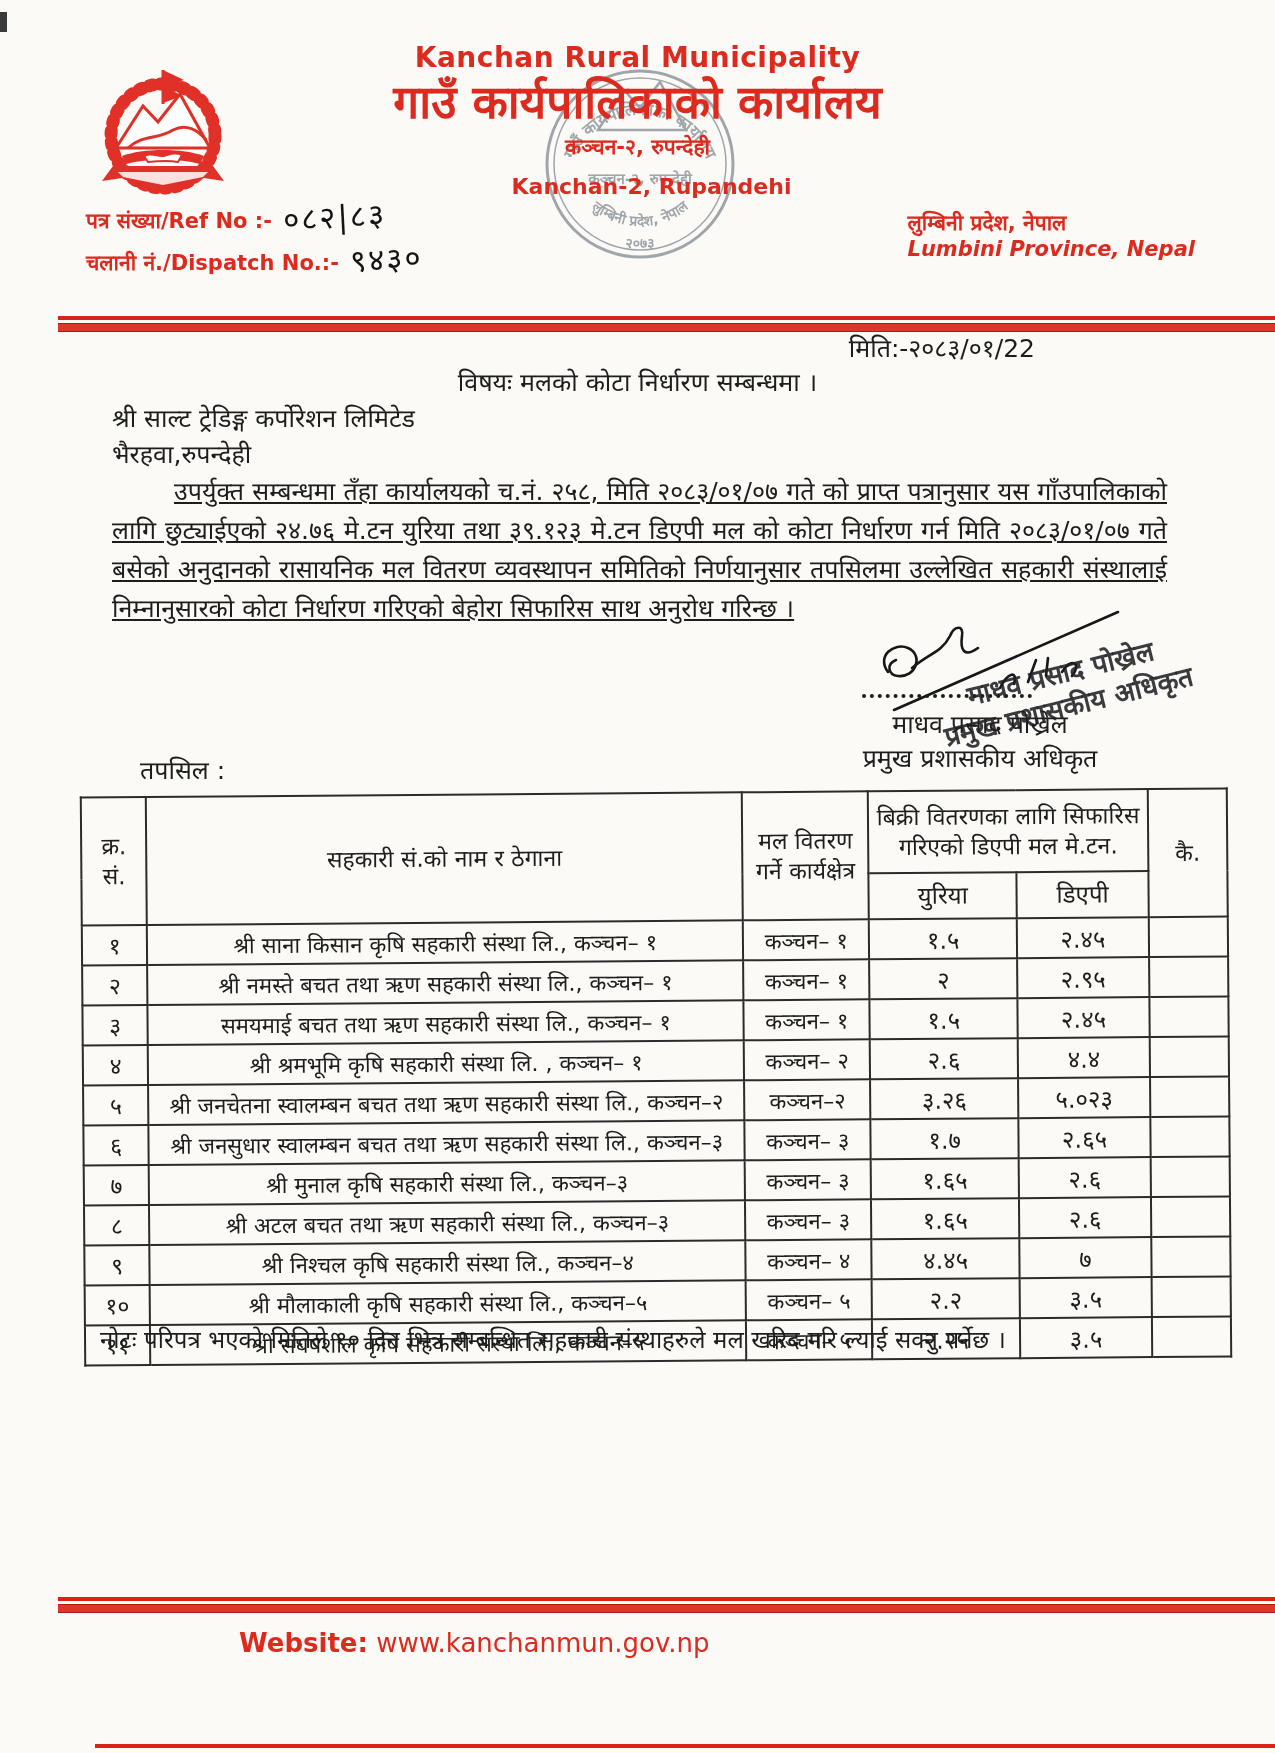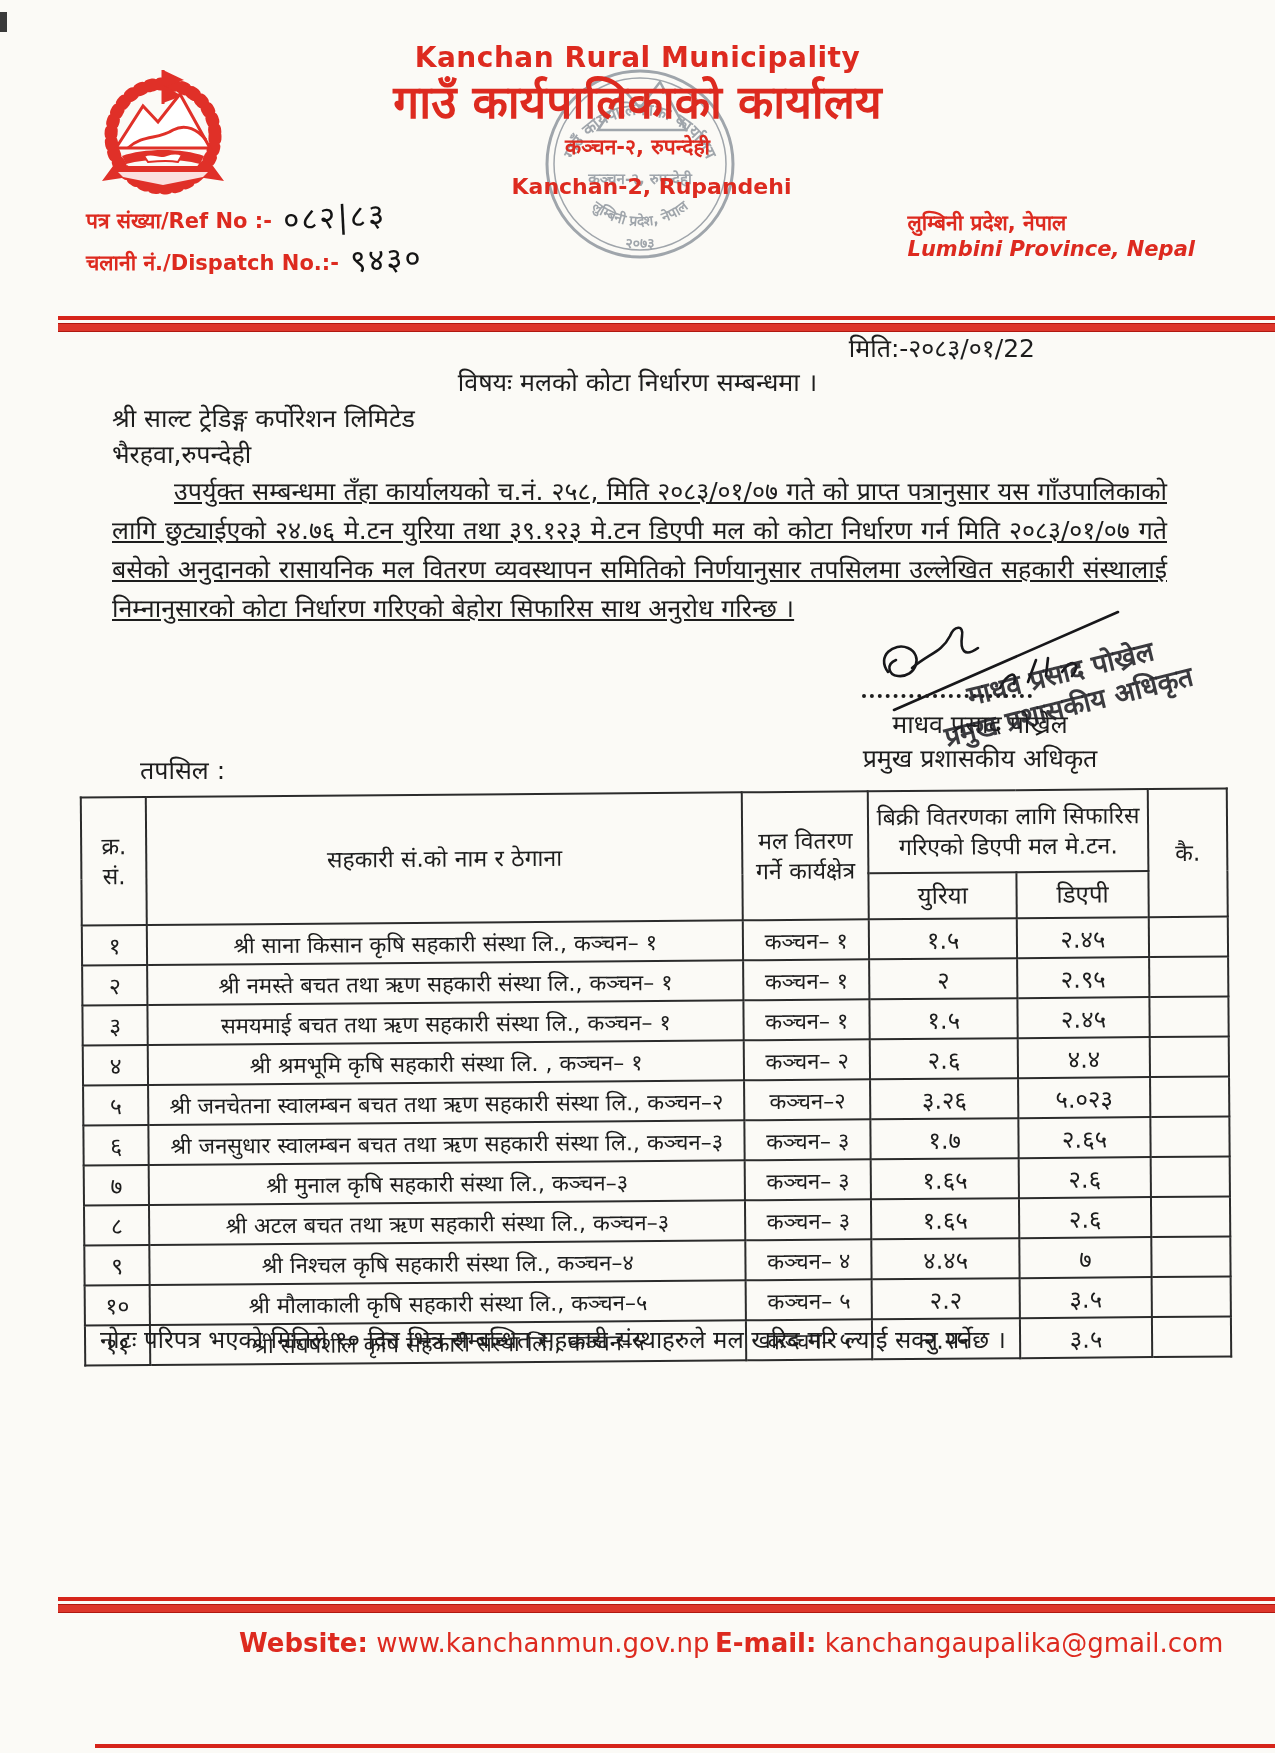--- a/index.html
+++ b/index.html
@@ -290,21 +290,17 @@
       <div class="a"></div>
       <div class="b"></div>
       <div class="c"></div>
     </div>
 
   <div class="footer">
     <span class="site">
       <b>Website:</b>
       <span>www.kanchanmun.gov.np</span>
     </span>
-    <span class="mail">
-      <b>E-mail:</b>
-      <span>kanchangaupalika@gmail.com</span>
-    </span>
   </div>
 
   <div class="bottomline"></div>
 
 </div>
 
 </body></html>

